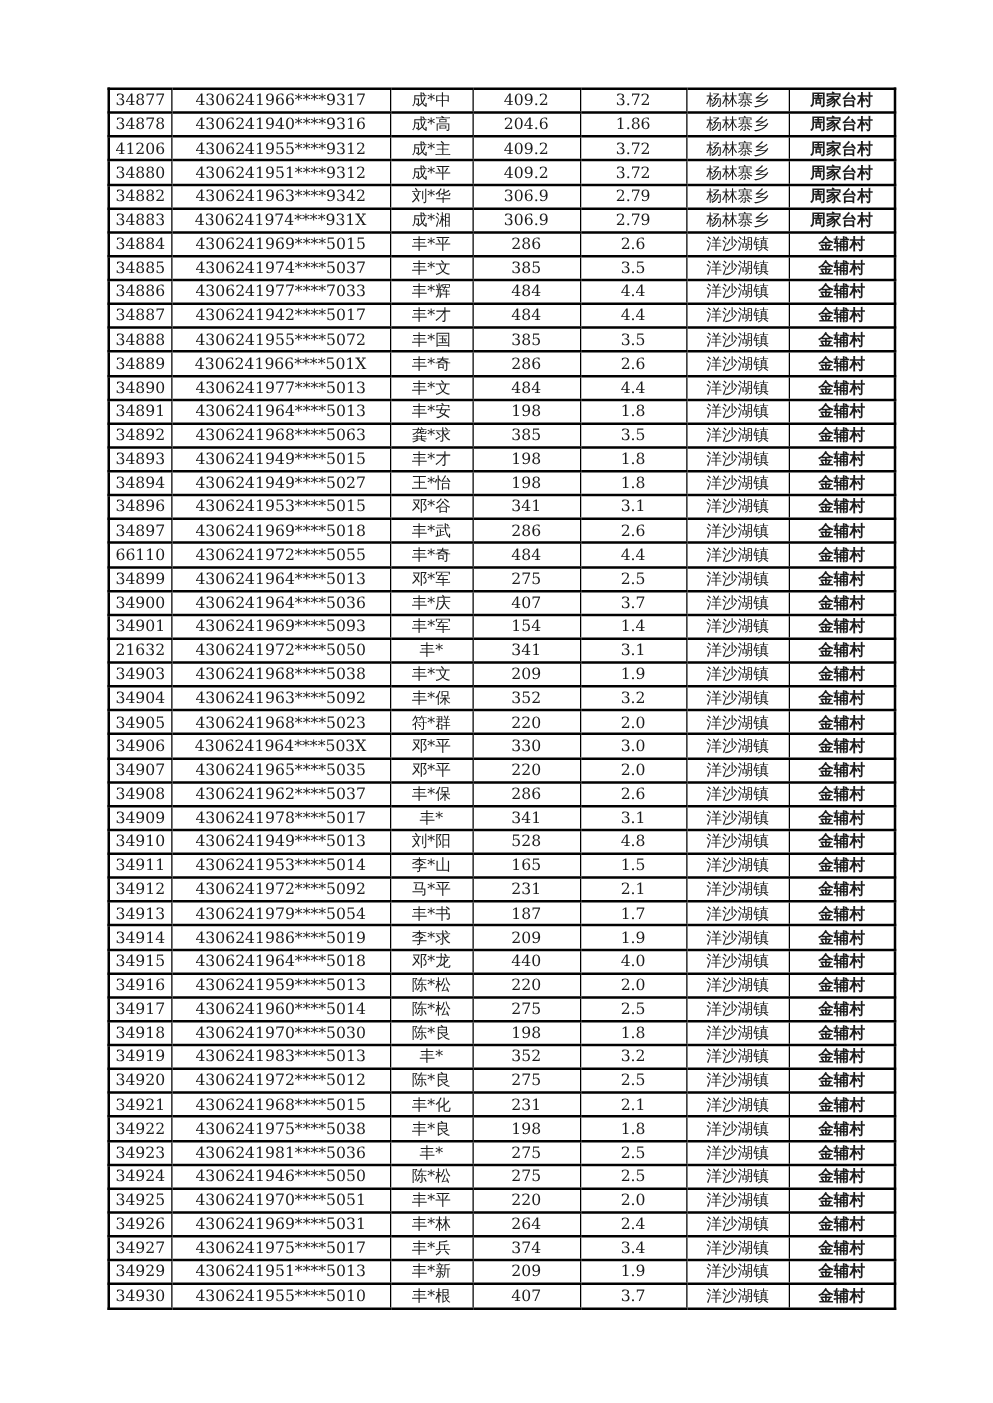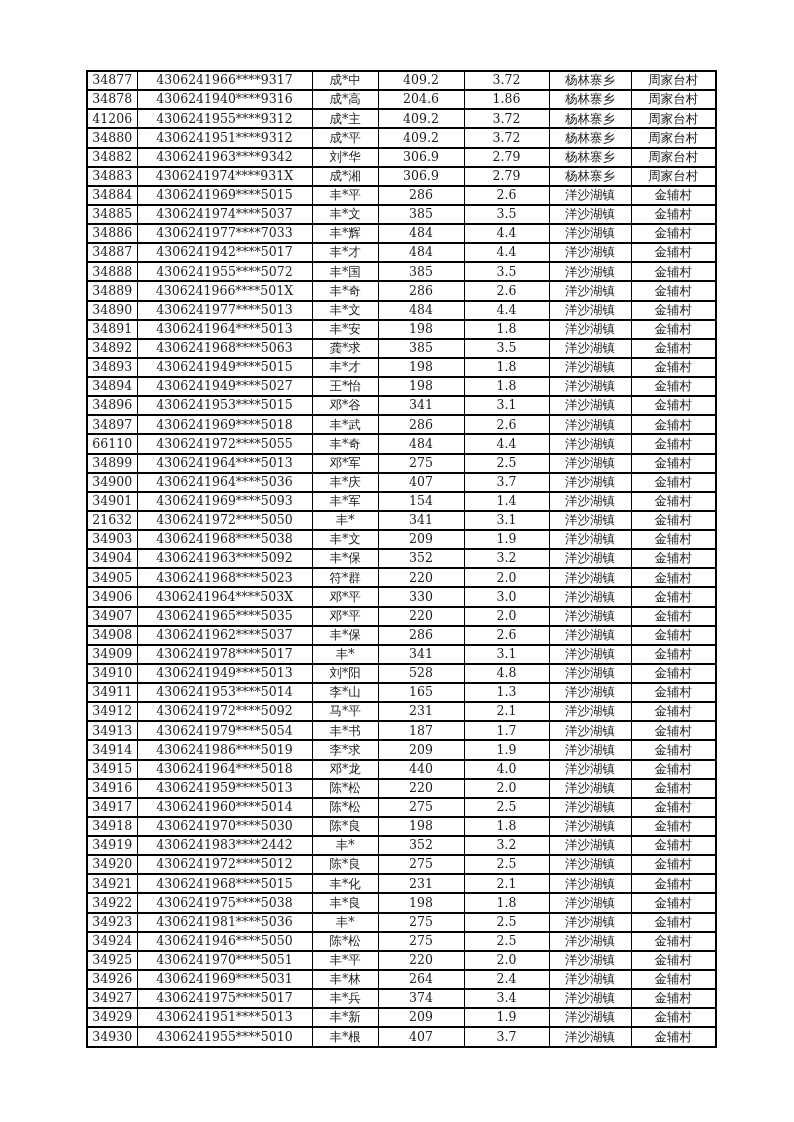--- a/index.html
+++ b/index.html
@@ -39,21 +39,21 @@
     overflow: hidden;
   }
   table.records col.c-serial   { width: 50px; }
   table.records col.c-id       { width: 175px; }
   table.records col.c-name     { width: 66px; }
   table.records col.c-amount   { width: 86px; }
   table.records col.c-rate     { width: 85px; }
   table.records col.c-township { width: 82px; }
   table.records col.c-village  { width: 85px; }
   table.records td:first-child { border-left-width: 2px; }
-  table.records td:last-child  { border-right-width: 2px; }
+  table.records td:last-child  { border-right-width: 2px; font-weight: bold; }
 </style>
 </head>
 <body>
 
 <div class="page">
   <table class="records">
     <colgroup>
       <col class="c-serial">
       <col class="c-id">
       <col class="c-name">
@@ -349,21 +349,21 @@
     <td>528</td>
     <td>4.8</td>
     <td>洋沙湖镇</td>
     <td>金辅村</td>
   </tr>
         <tr>
     <td>34911</td>
     <td>4306241953****5014</td>
     <td>李*山</td>
     <td>165</td>
-    <td>1.3</td>
+    <td>1.5</td>
     <td>洋沙湖镇</td>
     <td>金辅村</td>
   </tr>
         <tr>
     <td>34912</td>
     <td>4306241972****5092</td>
     <td>马*平</td>
     <td>231</td>
     <td>2.1</td>
     <td>洋沙湖镇</td>
@@ -418,21 +418,21 @@
     <td>34918</td>
     <td>4306241970****5030</td>
     <td>陈*良</td>
     <td>198</td>
     <td>1.8</td>
     <td>洋沙湖镇</td>
     <td>金辅村</td>
   </tr>
         <tr>
     <td>34919</td>
-    <td>4306241983****2442</td>
+    <td>4306241983****5013</td>
     <td>丰*</td>
     <td>352</td>
     <td>3.2</td>
     <td>洋沙湖镇</td>
     <td>金辅村</td>
   </tr>
         <tr>
     <td>34920</td>
     <td>4306241972****5012</td>
     <td>陈*良</td>

